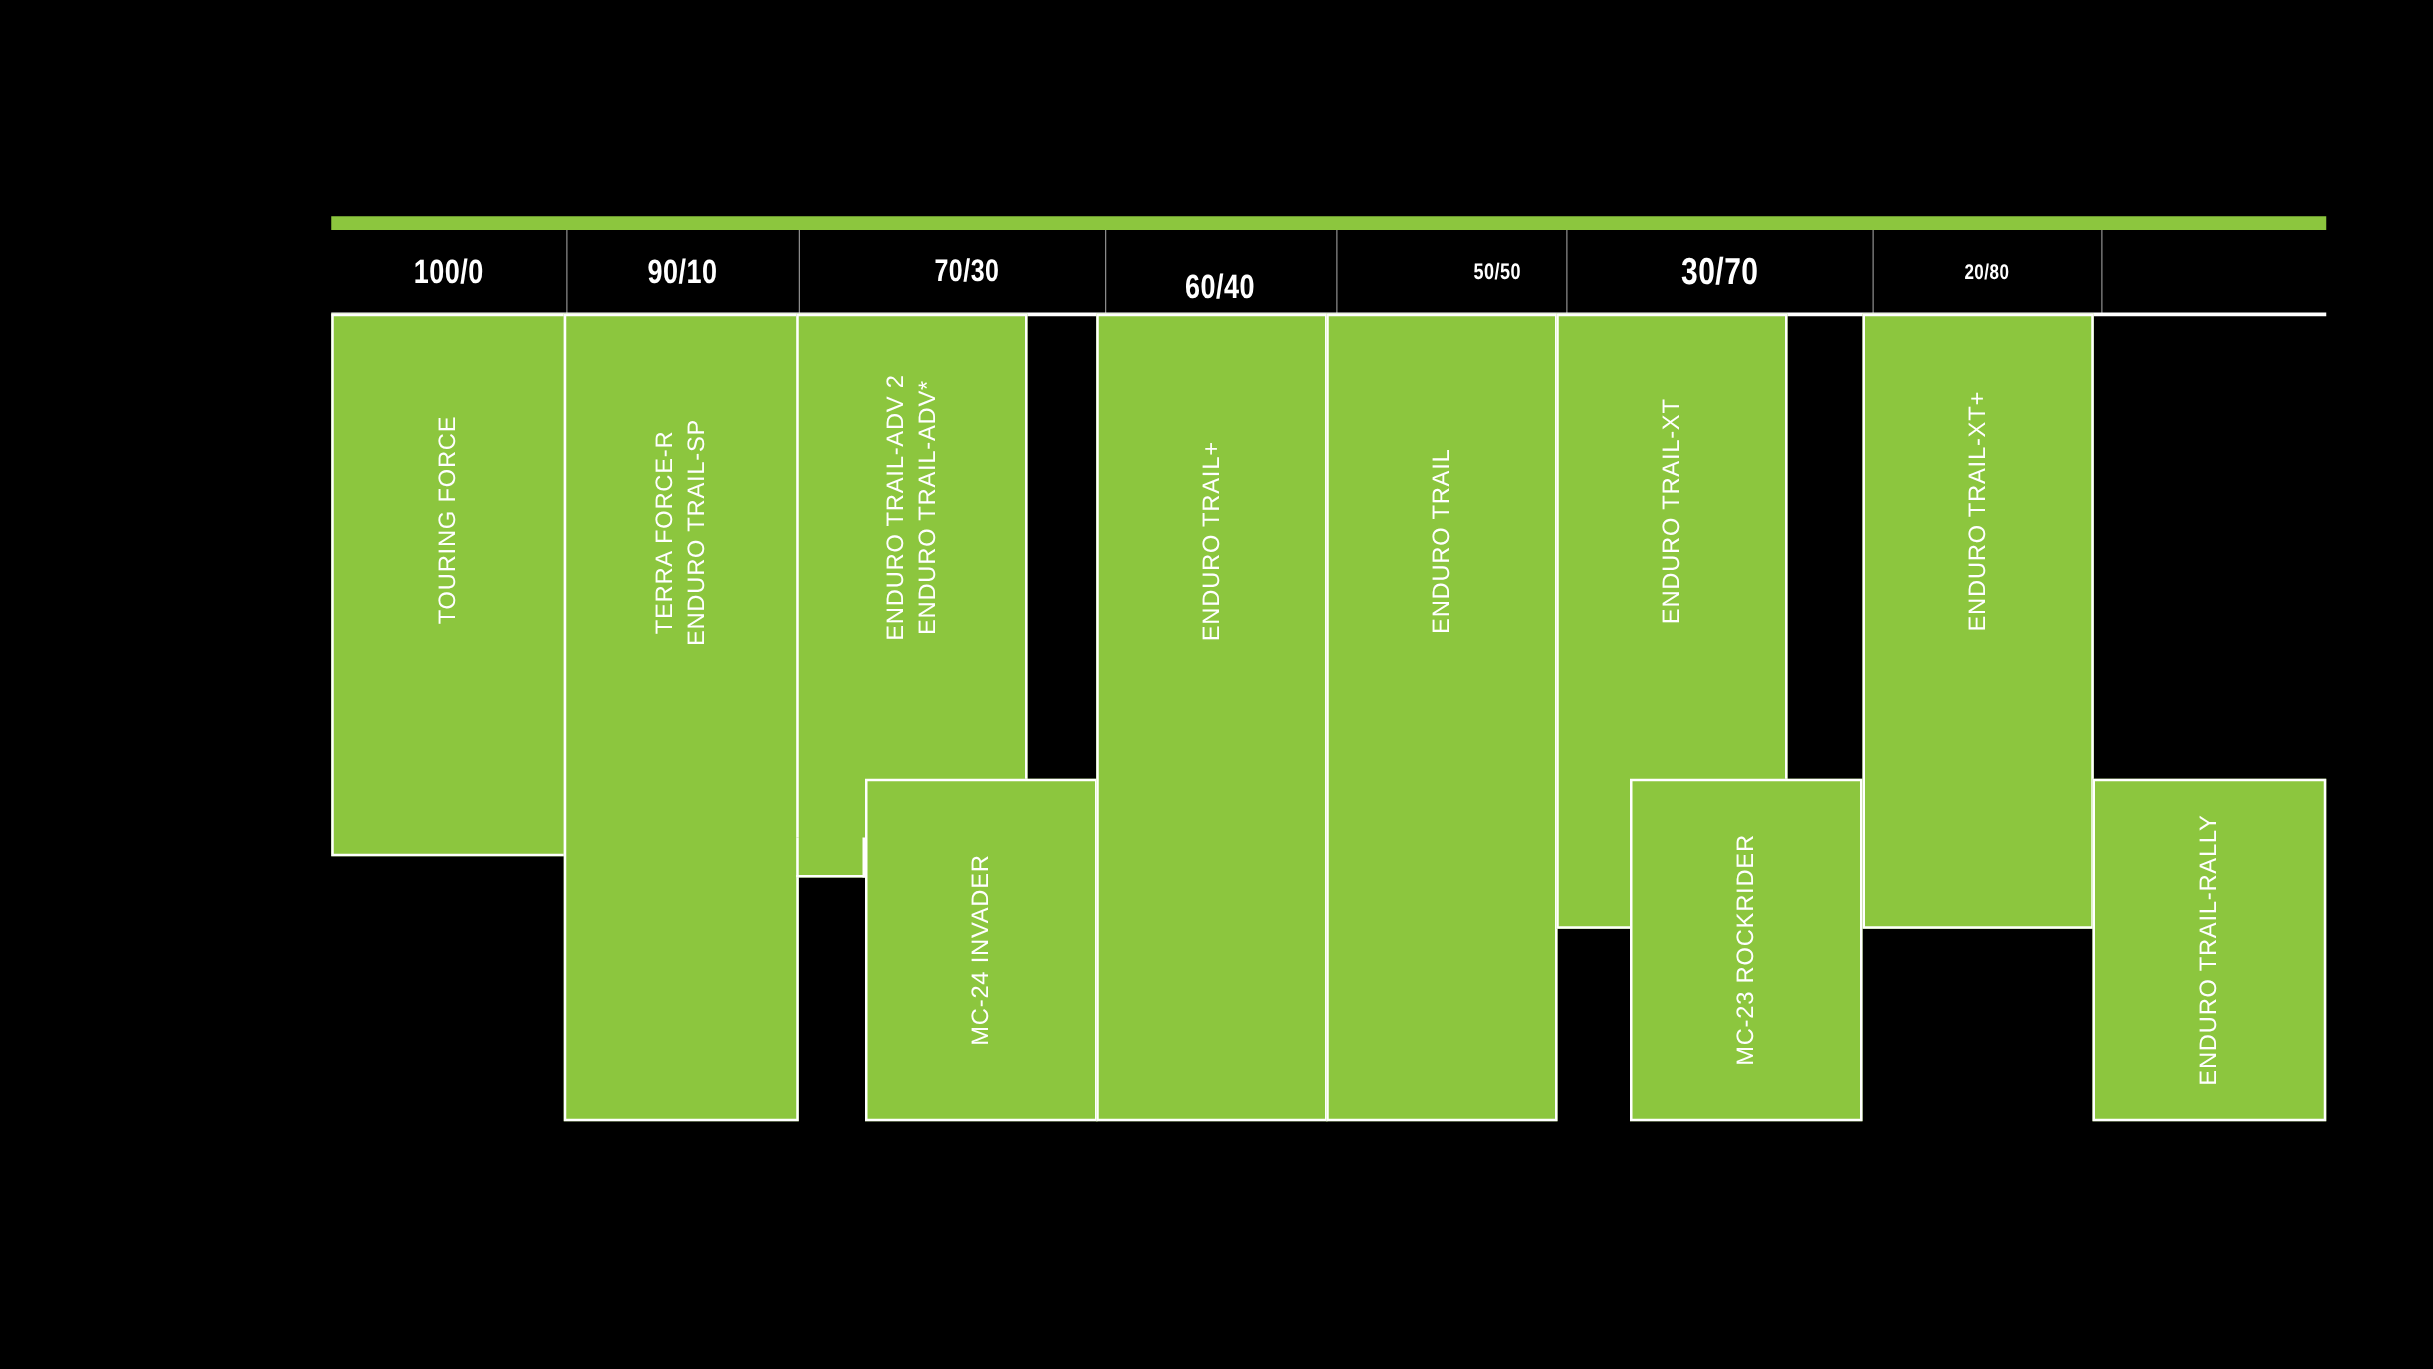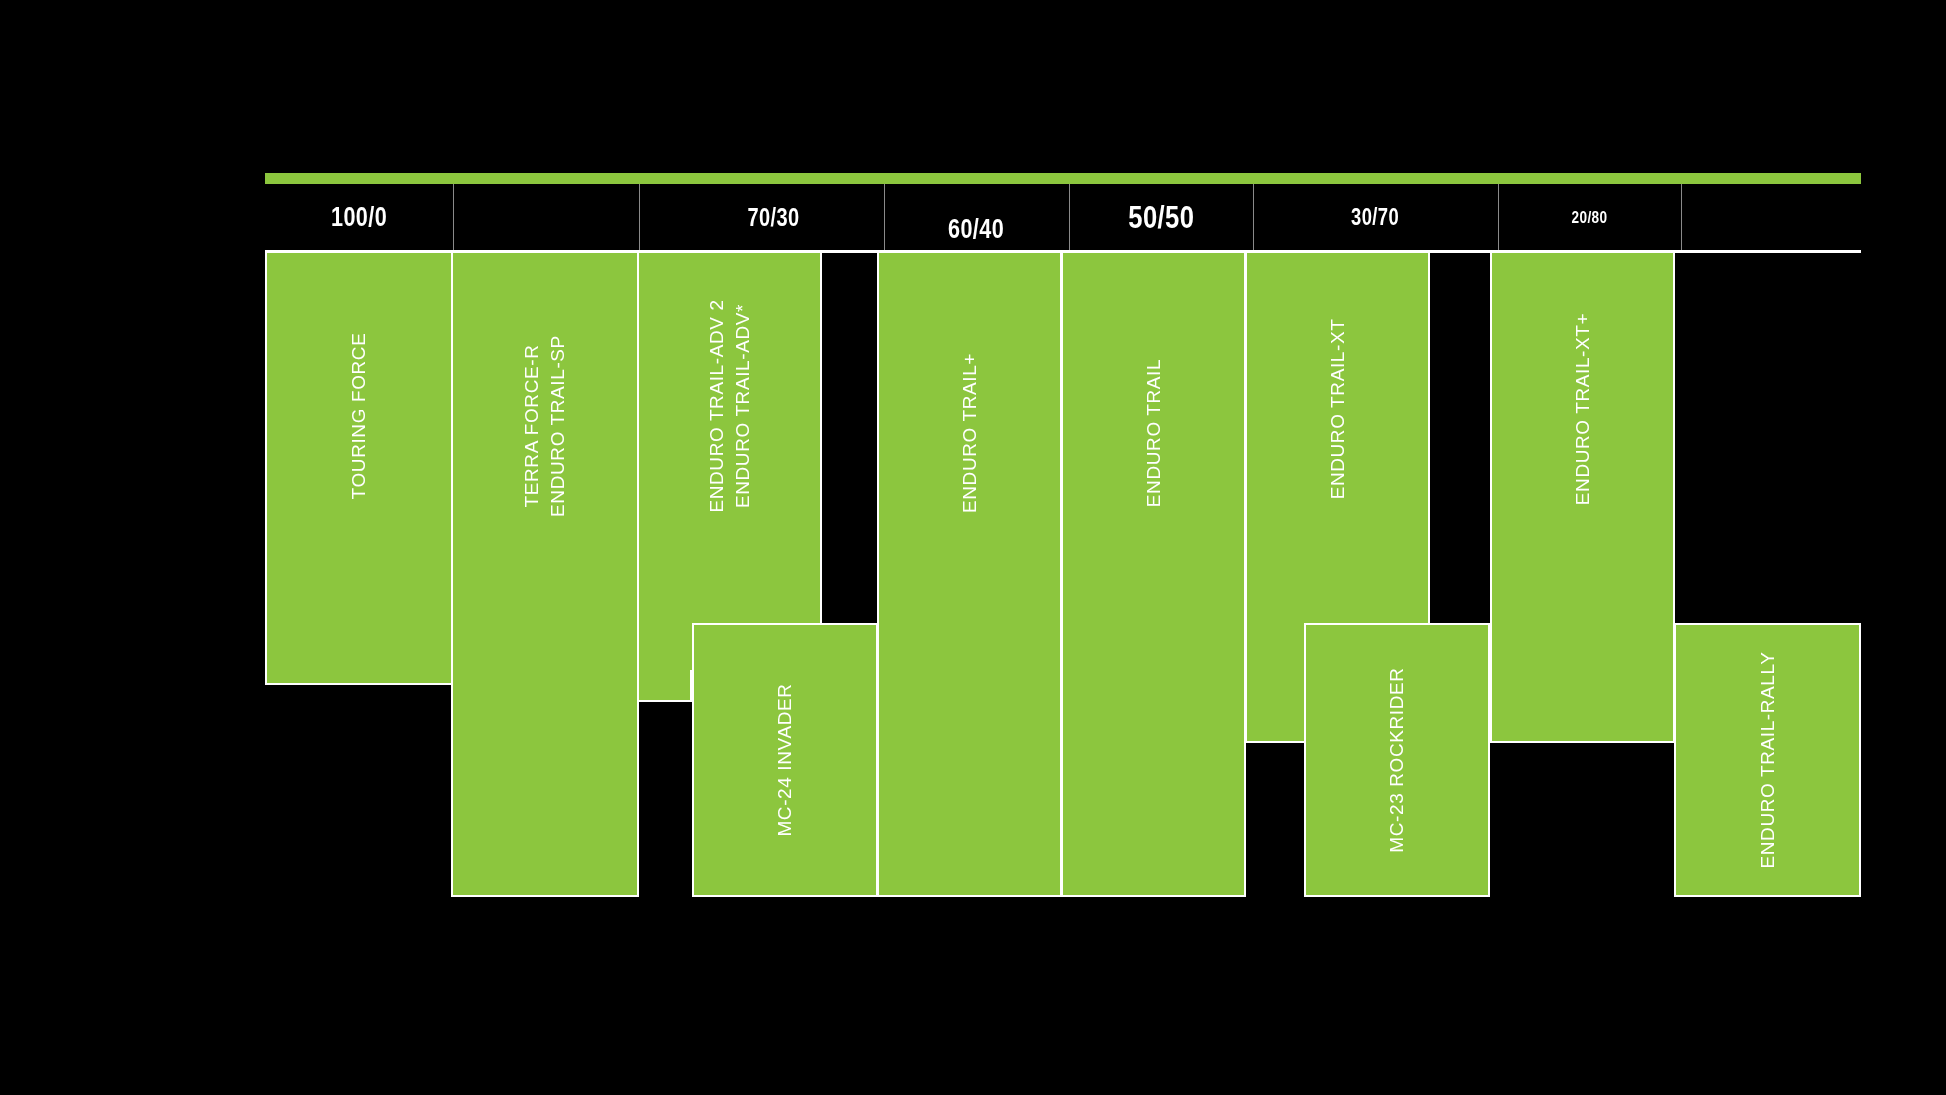--- a/index.html
+++ b/index.html
@@ -34,30 +34,33 @@
 
 <div id="stage">
 
   <div class="top-rule" style="left:265px;top:173px;width:1596px;height:11px;"></div>
 
   <div class="hdr-band" style="left:265px;top:184px;width:1596px;height:67px;">
 
     <div class="hdr-cell" style="left:0px;top:0px;width:188px;height:67px;font-size:27px;">
       <span>100/0</span>
     </div>
+    <div class="hdr-cell" style="left:188px;top:0px;width:186px;height:67px;font-size:27px;">
+      <span>90/10</span>
+    </div>
     <div class="hdr-cell" style="left:386px;top:0px;width:245px;height:67px;font-size:25px;">
       <span>70/30</span>
     </div>
     <div class="hdr-cell" style="left:619px;top:0px;width:185px;height:67px;font-size:27px;margin-top:12px;">
       <span>60/40</span>
     </div>
-    <div class="hdr-cell" style="left:804px;top:0px;width:184px;height:67px;font-size:32px;">
+    <div class="hdr-cell" style="left:804px;top:0px;width:184px;height:67px;font-size:18px;padding-left:37px;">
       <span>50/50</span>
     </div>
-    <div class="hdr-cell" style="left:988px;top:0px;width:245px;height:67px;font-size:23px;">
+    <div class="hdr-cell" style="left:988px;top:0px;width:245px;height:67px;font-size:30px;">
       <span>30/70</span>
     </div>
     <div class="hdr-cell" style="left:1233px;top:0px;width:183px;height:67px;font-size:17px;">
       <span>20/80</span>
     </div>
 
     <div class="hdr-div" style="left:188px;top:0;height:67px;"></div>
     <div class="hdr-div" style="left:374px;top:0;height:67px;"></div>
     <div class="hdr-div" style="left:619px;top:0;height:67px;"></div>
     <div class="hdr-div" style="left:804px;top:0;height:67px;"></div>

